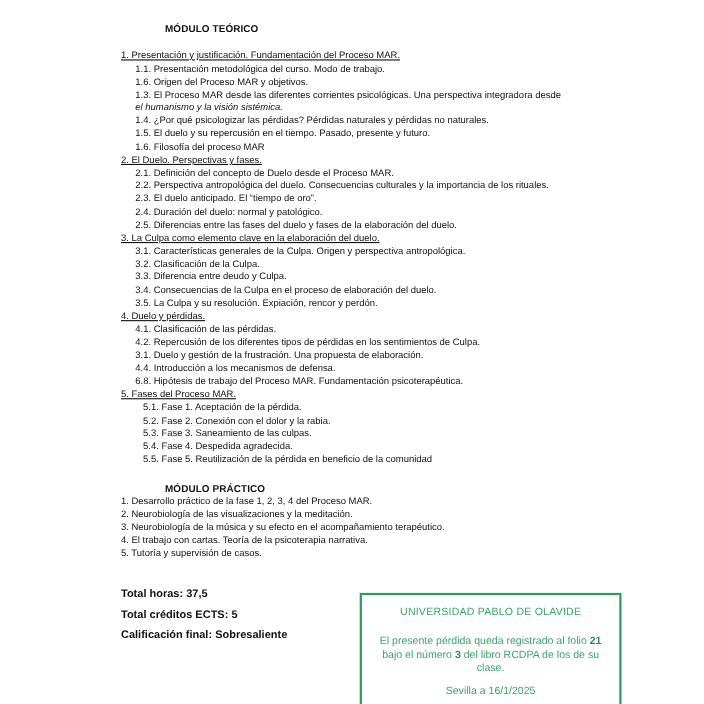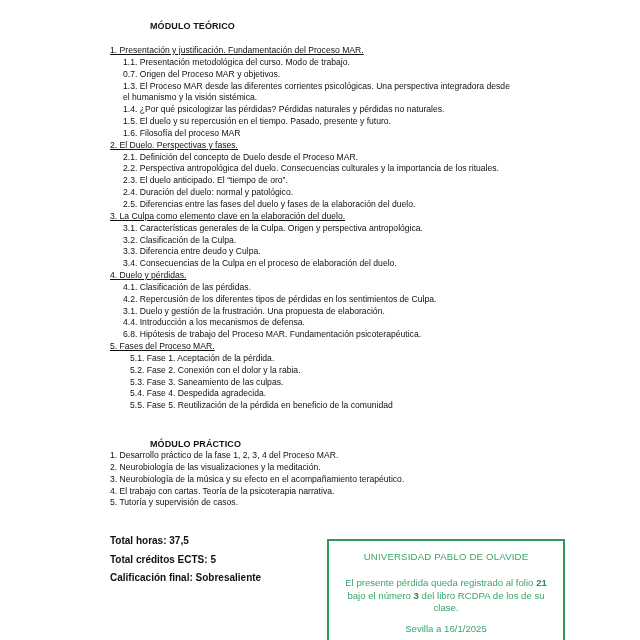--- a/index.html
+++ b/index.html
@@ -5,59 +5,60 @@
     html, body { margin: 0; padding: 0; background: #ffffff; }
     body { width: 640px; height: 640px; position: relative; overflow: hidden;
            font-family: "Liberation Sans", sans-serif; color: #111; }
     .page { position: absolute; left: 110px; top: 20px; width: 470px; }
     .h-module { font-weight: bold; font-size: 9px; letter-spacing: 0.1px; margin: 0; height: 12px; line-height: 12px; padding-left: 40px; }
     .h-mod-1 { margin-bottom: 13px; }
     .line { font-size: 8.6px; line-height: 11.85px; height: 11.85px; white-space: nowrap; }
     .sec { text-decoration: underline; }
     .sub { padding-left: 13px; }
     .sub2 { padding-left: 20px; }
-    .wrap-cont { padding-left: 0; }
+    .wrap-cont { padding-left: 0; font-style: italic; }
     .practico { position: absolute; left: 110px; top: 438px; width: 470px; }
     .totals { position: absolute; left: 110px; top: 535px; font-size: 10px; font-weight: bold; }
     .totals div { height: 18.5px; line-height: 12px; }
     .box { position: absolute; left: 327px; top: 539px; width: 238px; height: 110px;
            border: 2px solid #2f9a5c; box-sizing: border-box; color: #3aa56a;
            text-align: center; font-size: 9.6px; }
     .box .uni { margin-top: 10px; line-height: 12px; letter-spacing: 0.2px; }
     .box .reg { margin-top: 14px; line-height: 12.5px; padding: 0 6px; }
     .box .reg b { color: #2a8a52; text-align: center; }
     .box .date { margin-top: 8px; line-height: 12px; text-align: center; }
   </style>
 </head>
 <body>
 
 <div class="page">
   <div class="h-module h-mod-1">MÓDULO TEÓRICO</div>
 
   <div class="line sec">1. Presentación y justificación. Fundamentación del Proceso MAR.</div>
   <div class="line sub">1.1. Presentación metodológica del curso. Modo de trabajo.</div>
-  <div class="line sub">0.7. Origen del Proceso MAR y objetivos.</div>
+  <div class="line sub">1.6. Origen del Proceso MAR y objetivos.</div>
   <div class="line sub">1.3. El Proceso MAR desde las diferentes corrientes psicológicas. Una perspectiva integradora desde</div>
   <div class="line wrap-cont" style="padding-left:13px">el humanismo y la visión sistémica.</div>
   <div class="line sub">1.4. ¿Por qué psicologizar las pérdidas? Pérdidas naturales y pérdidas no naturales.</div>
   <div class="line sub">1.5. El duelo y su repercusión en el tiempo. Pasado, presente y futuro.</div>
   <div class="line sub">1.6. Filosofía del proceso MAR</div>
 
   <div class="line sec">2. El Duelo. Perspectivas y fases.</div>
   <div class="line sub">2.1. Definición del concepto de Duelo desde el Proceso MAR.</div>
   <div class="line sub">2.2. Perspectiva antropológica del duelo. Consecuencias culturales y la importancia de los rituales.</div>
   <div class="line sub">2.3. El duelo anticipado. El “tiempo de oro”.</div>
   <div class="line sub">2.4. Duración del duelo: normal y patológico.</div>
   <div class="line sub">2.5. Diferencias entre las fases del duelo y fases de la elaboración del duelo.</div>
 
   <div class="line sec">3. La Culpa como elemento clave en la elaboración del duelo.</div>
   <div class="line sub">3.1. Características generales de la Culpa. Origen y perspectiva antropológica.</div>
   <div class="line sub">3.2. Clasificación de la Culpa.</div>
   <div class="line sub">3.3. Diferencia entre deudo y Culpa.</div>
   <div class="line sub">3.4. Consecuencias de la Culpa en el proceso de elaboración del duelo.</div>
+  <div class="line sub">3.5. La Culpa y su resolución. Expiación, rencor y perdón.</div>
 
   <div class="line sec">4. Duelo y pérdidas.</div>
   <div class="line sub">4.1. Clasificación de las pérdidas.</div>
   <div class="line sub">4.2. Repercusión de los diferentes tipos de pérdidas en los sentimientos de Culpa.</div>
   <div class="line sub">3.1. Duelo y gestión de la frustración. Una propuesta de elaboración.</div>
   <div class="line sub">4.4. Introducción a los mecanismos de defensa.</div>
   <div class="line sub">6.8. Hipótesis de trabajo del Proceso MAR. Fundamentación psicoterapéutica.</div>
 
   <div class="line sec">5. Fases del Proceso MAR.</div>
   <div class="line sub2">5.1. Fase 1. Aceptación de la pérdida.</div>

